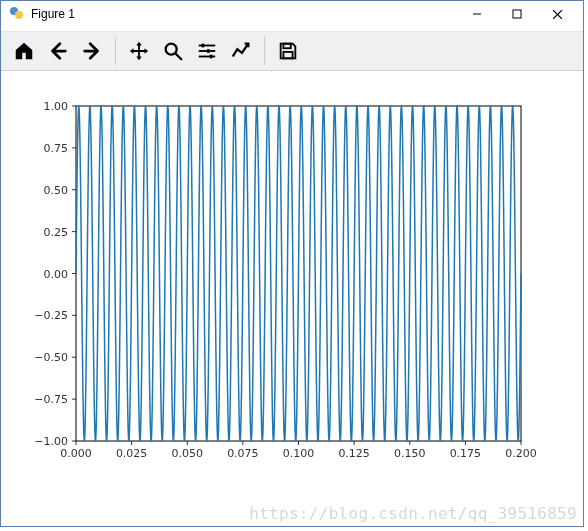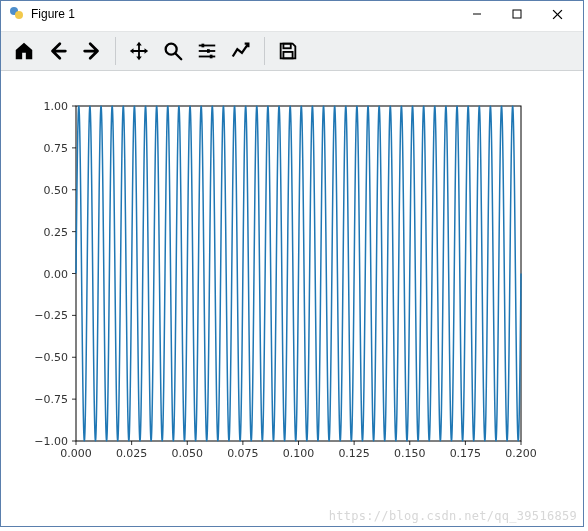--- a/index.html
+++ b/index.html
@@ -75,21 +75,21 @@
   .axis-label {
     font-size: 11px;
     fill: #333;
     font-family: "DejaVu Sans", Arial, sans-serif;
   }
   .watermark {
     position: absolute;
     right: 6px;
     bottom: 3px;
     color: #d7d7d7;
-    font-size: 12px;
+    font-size: 16px;
     letter-spacing: 0.3px;
     font-family: Consolas, monospace;
     pointer-events: none;
   }
 </style>
 </head>
 <body>
 
 <div class="window">
 

